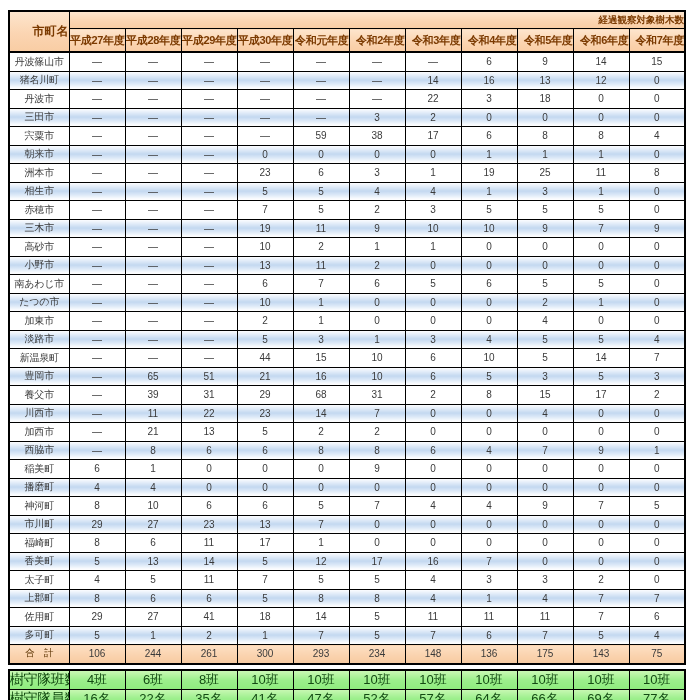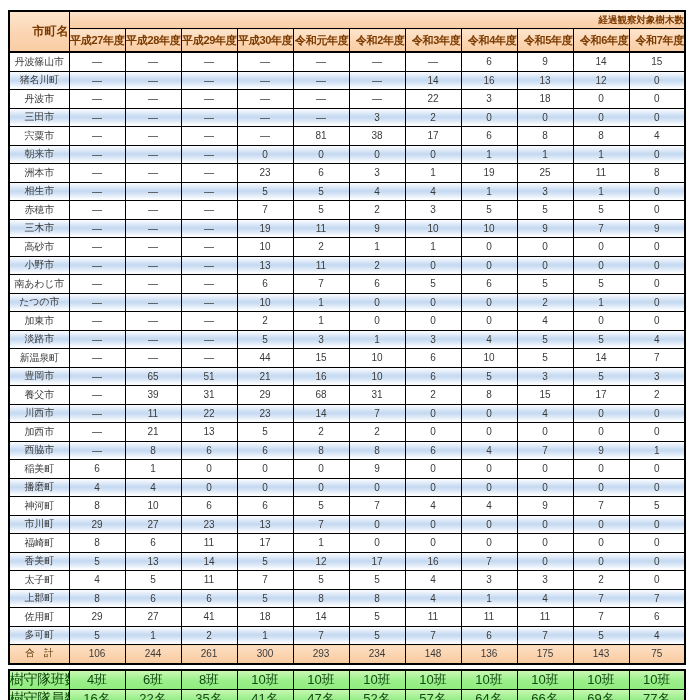--- a/index.html
+++ b/index.html
@@ -164,21 +164,21 @@
           <td class="val">0</td>
           <td class="val">0</td>
           <td class="val">0</td>
         </tr>
         <tr class="row-white">
           <td class="name">宍粟市</td>
           <td class="val dash">―</td>
           <td class="val dash">―</td>
           <td class="val dash">―</td>
           <td class="val dash">―</td>
-          <td class="val">81</td>
+          <td class="val">59</td>
           <td class="val">38</td>
           <td class="val">17</td>
           <td class="val">6</td>
           <td class="val">8</td>
           <td class="val">8</td>
           <td class="val">4</td>
         </tr>
         <tr class="row-blue">
           <td class="name">朝来市</td>
           <td class="val dash">―</td>

